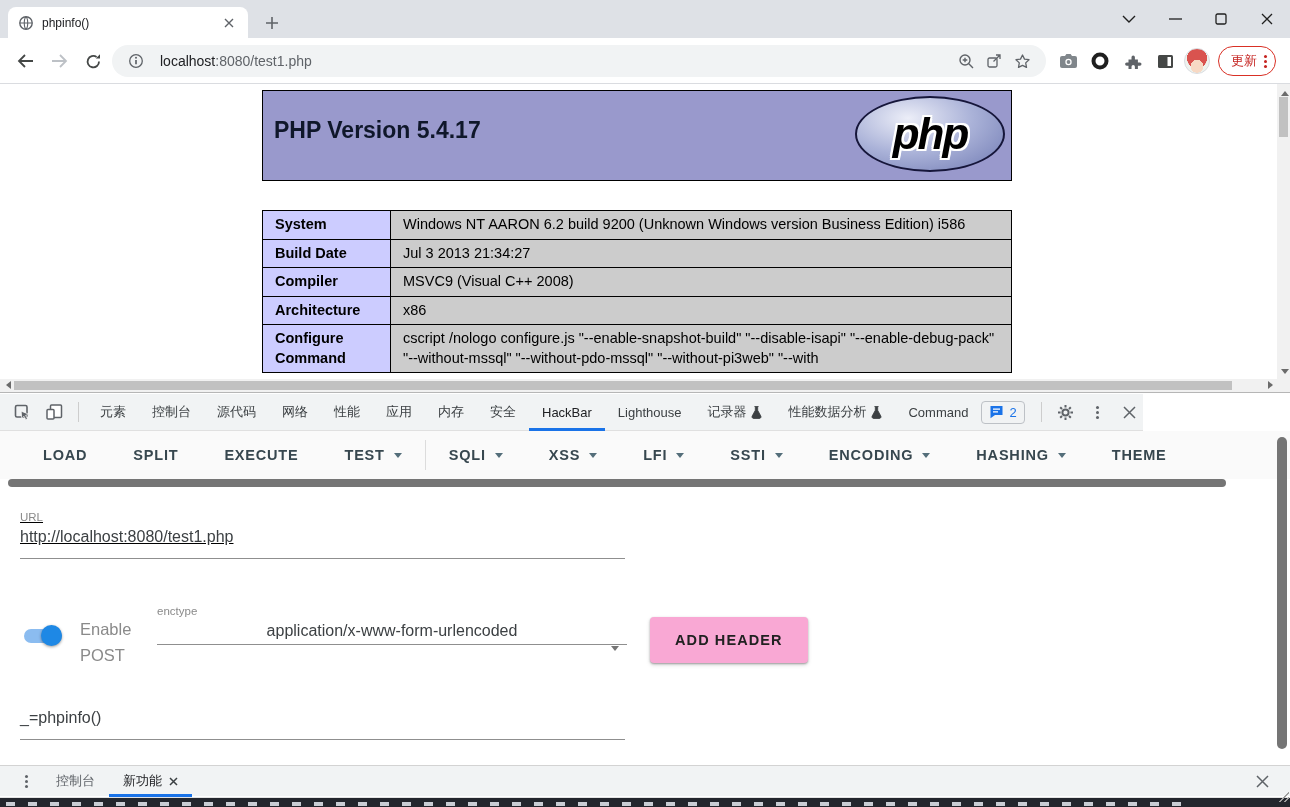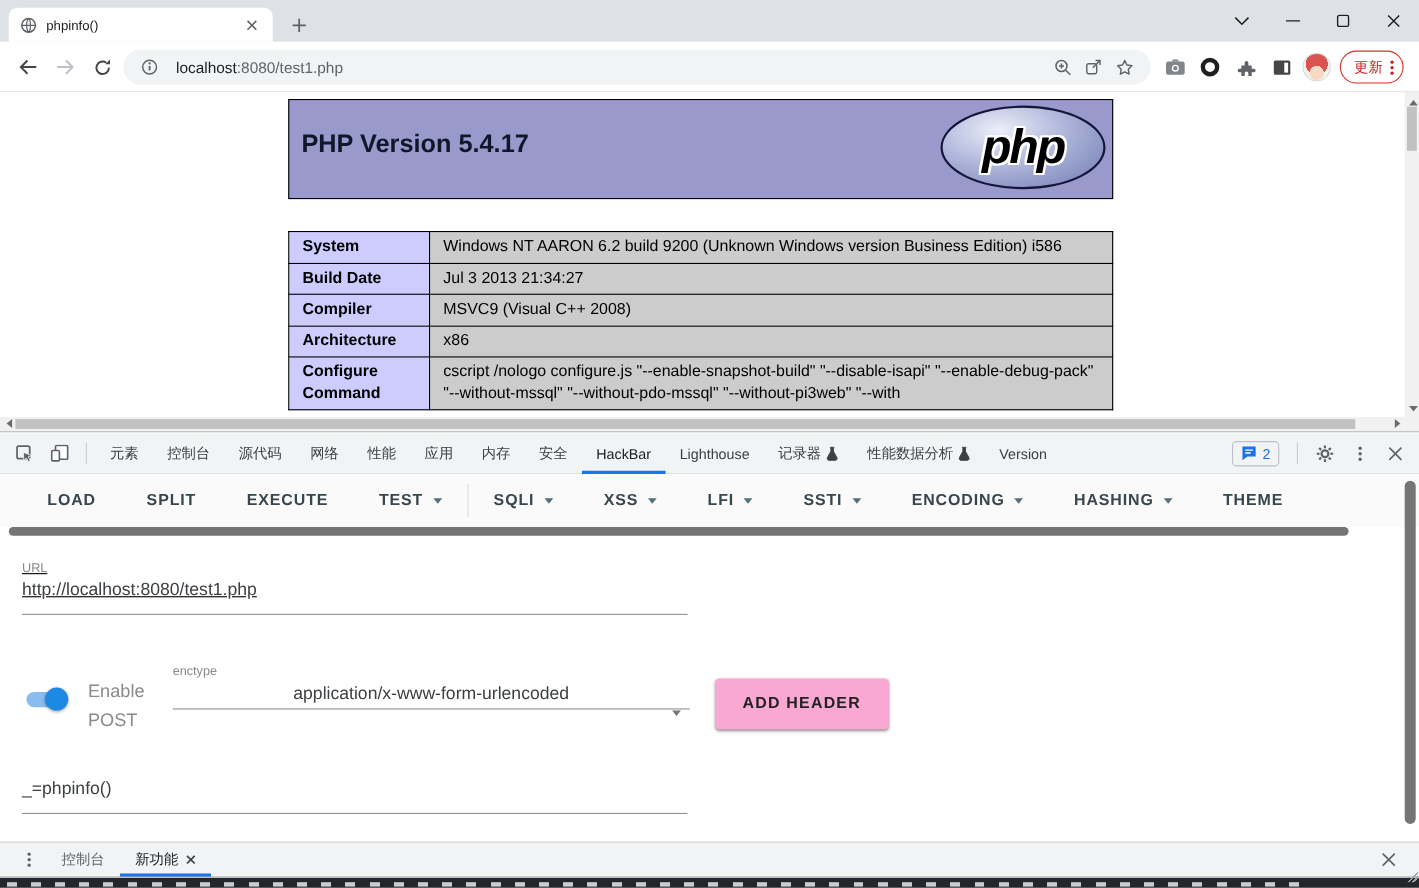--- a/index.html
+++ b/index.html
@@ -63,21 +63,21 @@
   .sb-thumb-h { position:absolute; left:14px; top:381px; width:1218px; height:9px; background:#c1c1c1; }
   .sb-corner { position:absolute; left:1277px; top:379px; width:13px; height:13px; background:#f1f1f1; }
   .arr { width:0; height:0; position:absolute; border:4px solid rgba(0,0,0,0); }
   .arr.up   { border-bottom:5px solid #6b6b6b; left:1281px; top:87px; }
   .arr.down { border-top:5px solid #6b6b6b; left:1281px; top:369px; }
   .arr.left { border-right:5px solid #6b6b6b; left:2px; top:381px; }
   .arr.right{ border-left:5px solid #6b6b6b; left:1268px; top:381px; }
 
   
   #devtools { position:absolute; left:0; top:392px; width:1290px; height:415px; background:#fff; border-top:1px solid #b6b6b6; }
-  #dt-tabbar { position:absolute; left:0; top:1px; width:1290px; height:37px; background:#f1f3f4;
+  #dt-tabbar { position:absolute; left:0; top:1px; width:1143px; height:37px; background:#f1f3f4;
     border-bottom:1px solid #e0e0e0; display:flex; align-items:center; }
   .dticon { width:32px; height:26px; display:flex; align-items:center; justify-content:center; flex:none; }
   .dtsep { width:1px; height:20px; background:#cdcdcd; margin:0 8px; flex:none; }
   .dttab { height:37px; display:flex; align-items:center; padding:0 13px; font-size:13px; color:#3c4043;
     white-space:nowrap; flex:none; gap:5px; }
   .dttab.active { color:#202124; box-shadow:inset 0 -3px 0 #1a73e8; }
   .dt-right { margin-left:auto; display:flex; align-items:center; flex:none; padding-right:6px; }
   .issues { display:flex; align-items:center; gap:5px; border:1px solid #bdc1c6; border-radius:4px;
     padding:3px 7px; margin-right:8px; }
   .issues .n { font-size:13px; color:#1a73e8; }
@@ -351,21 +351,21 @@
       </div>
       <div class="dttab">
           <span>性能数据分析</span>
         <span>
             <svg width="11" height="13" viewBox="0 0 11 13">
               <path d="M3.4.5h4.2M4.3.5v3.8L1.2 10a1.7 1.7 0 0 0 1.5 2.5h5.6A1.7 1.7 0 0 0 9.8 10L6.7 4.3V.5" fill="#3c4043" stroke="#3c4043" stroke-width=".8"></path>
             </svg>
           </span>
       </div>
       <div class="dttab">
-          <span>Version</span>
+          <span>Command</span>
         </div>
 
       <div class="dt-right">
         <span class="issues">
           <span>
               <svg width="15" height="14" viewBox="0 0 15 14">
                 <path d="M1.5 1h12v9H6l-4.5 3.3z" fill="#1a73e8"></path>
                 <path d="M4 4.2h7M4 6.8h5" stroke="#fff" stroke-width="1.2"></path>
               </svg>
             </span>

